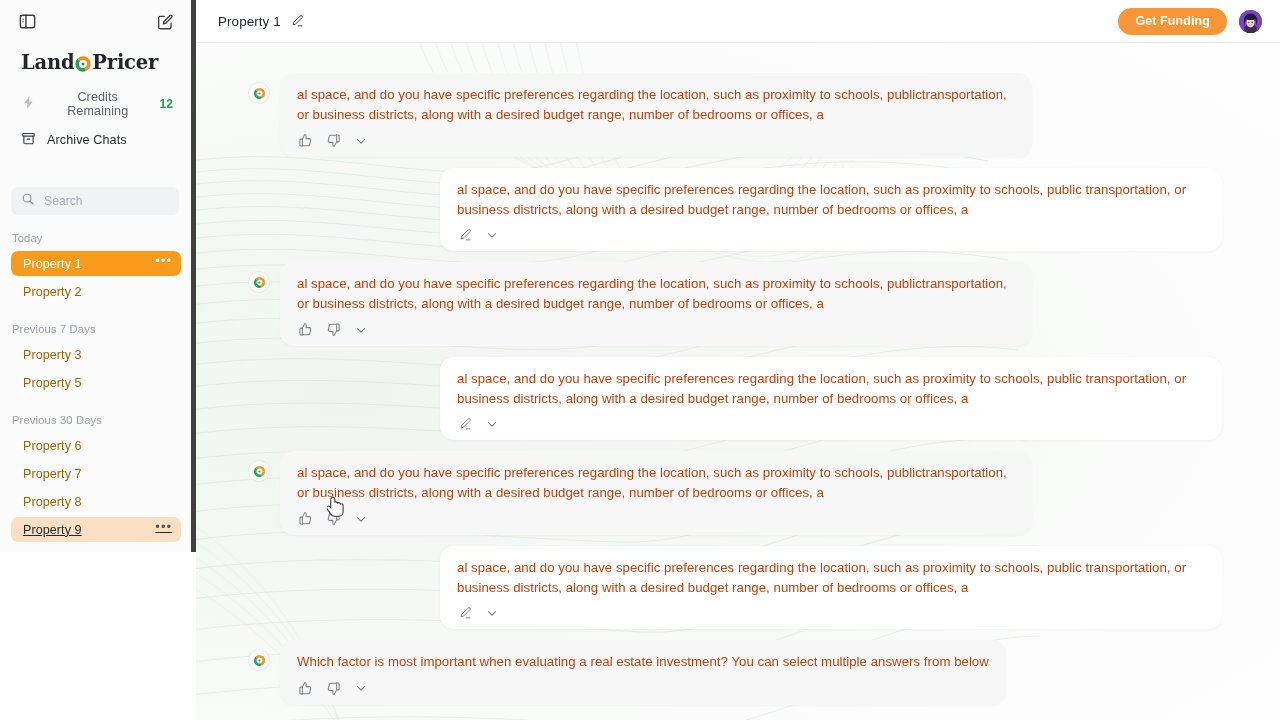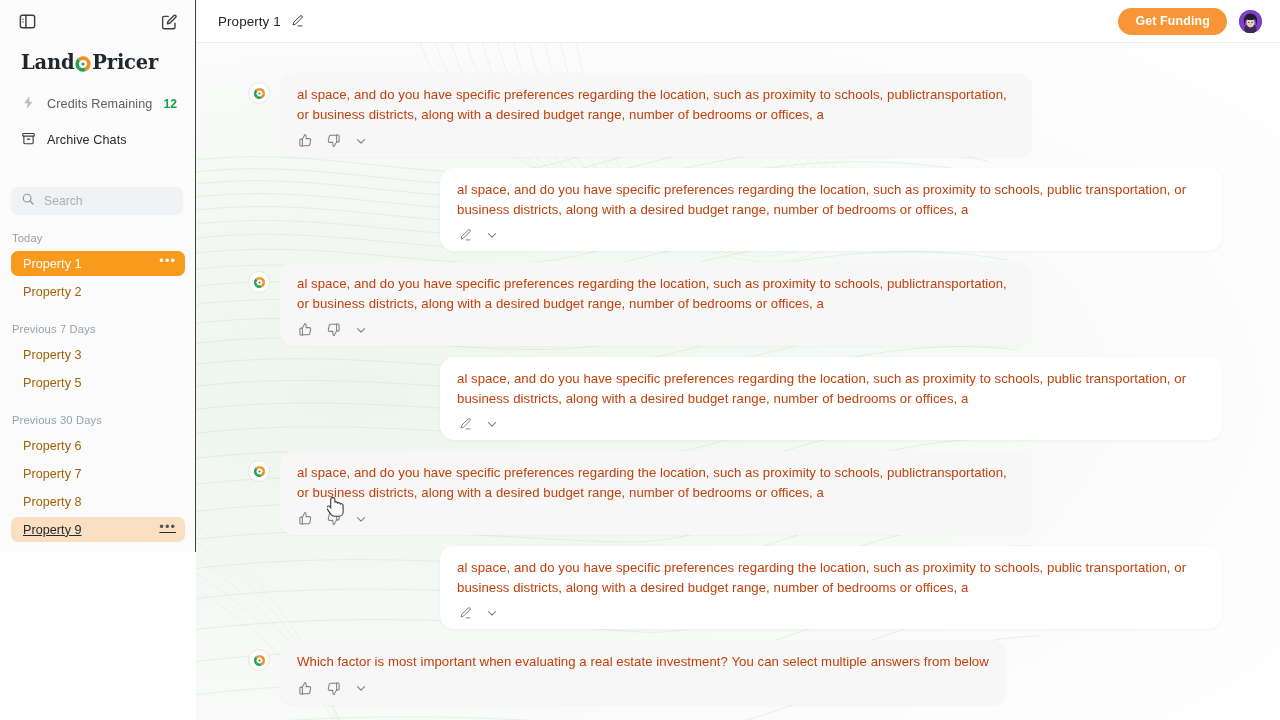--- a/index.html
+++ b/index.html
@@ -8,21 +8,21 @@
     overflow: hidden;
     font-family: "Liberation Sans", sans-serif;
     background: #ffffff;
   }
   #app { display: flex; width: 1280px; height: 720px; position: relative; }
 
   
   .sidebar {
     width: 196px; height: 552px;
     background: #fbfbfb;
-    border-right: 1px solid #404040;
+    border-right: 5px solid #404040;
     display: flex; flex-direction: column;
     position: relative; z-index: 5;
     flex: 0 0 196px;
   }
   .sb-topbar {
     height: 43px; flex: 0 0 43px;
     display: flex; align-items: center; justify-content: space-between;
     padding: 0 16px 0 17px;
   }
   .ic { display: block; color: #3c3c3c; }

